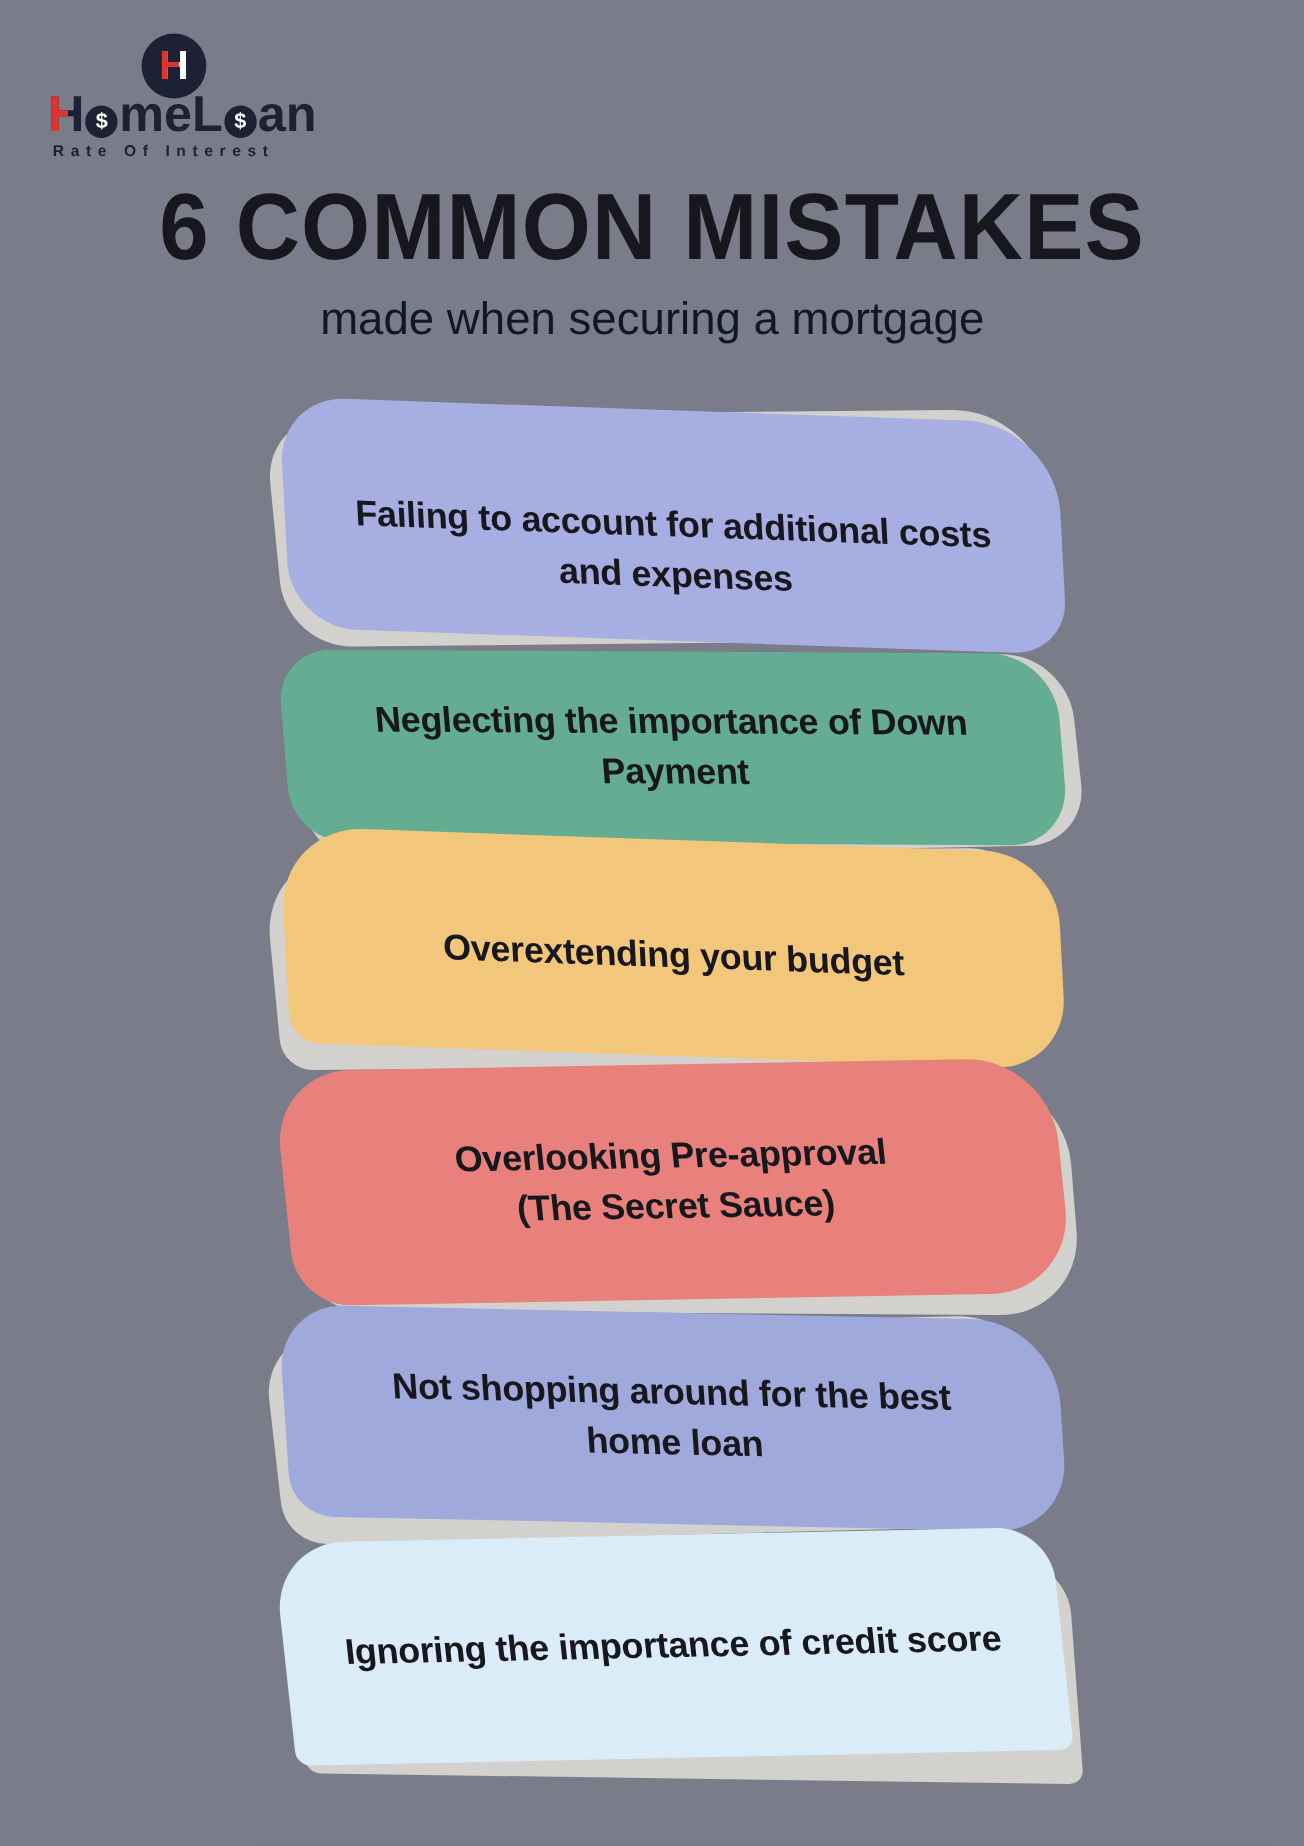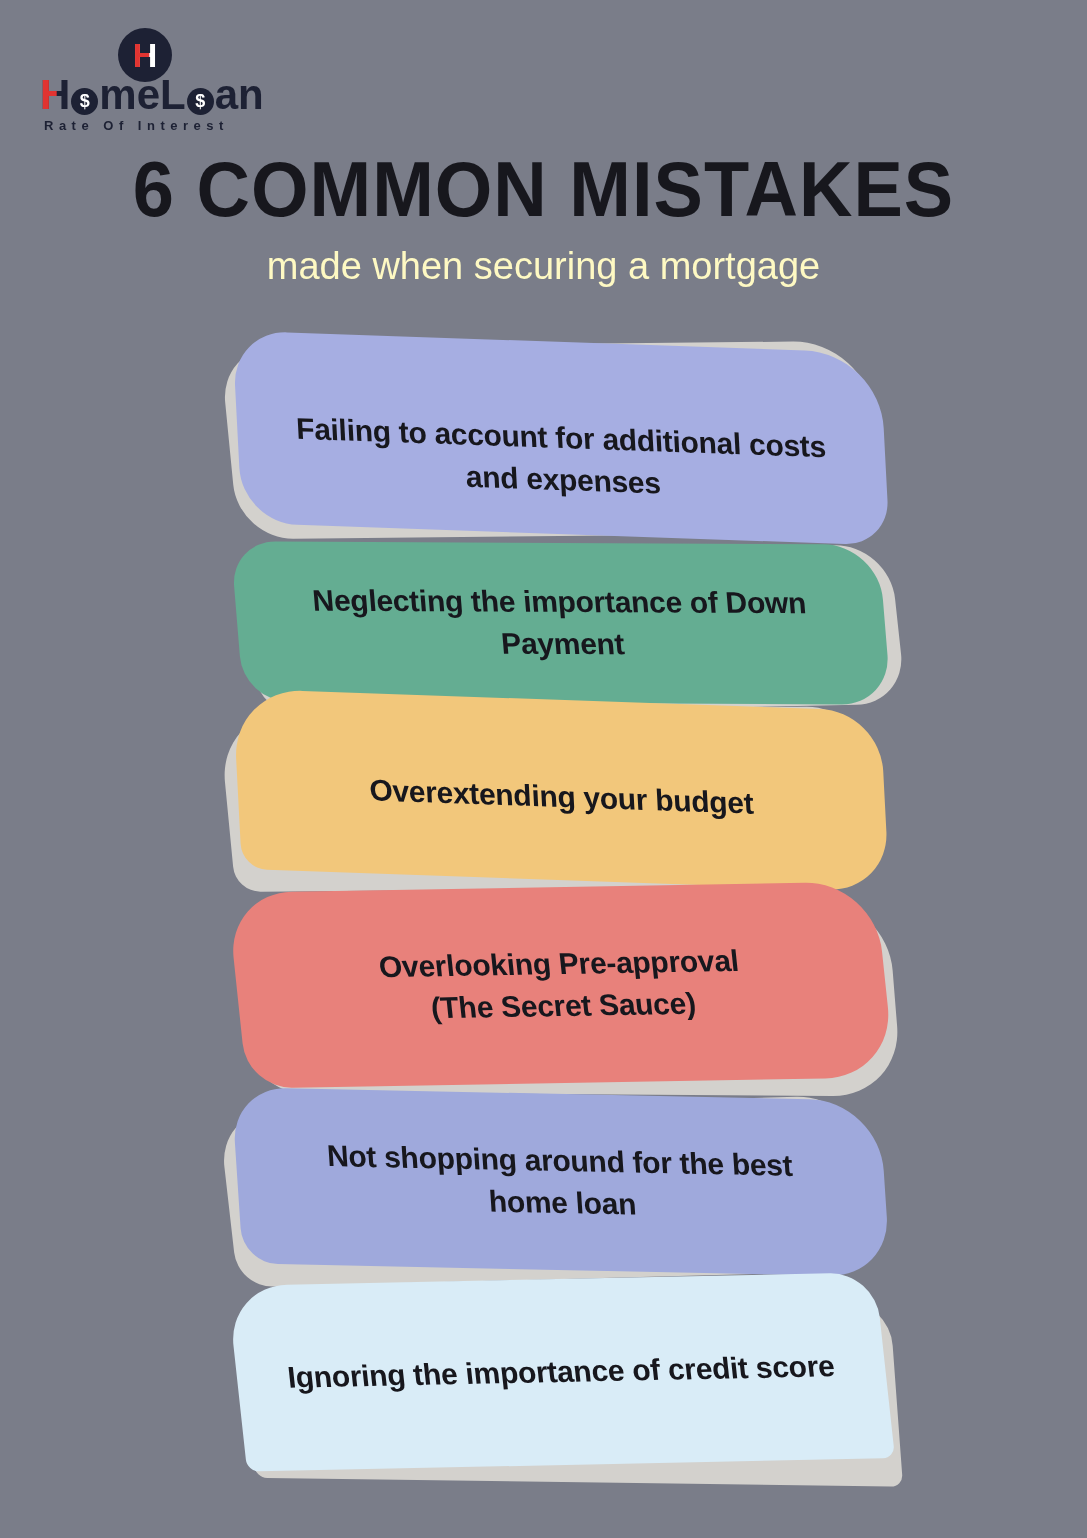--- a/index.html
+++ b/index.html
@@ -37,21 +37,21 @@
   }
   
   .title{
     position:absolute; top:146px; left:0; width:100%;
     text-align:center; color:var(--text,#17171d);
     font-size:74px; font-weight:700; letter-spacing:1px;
     transform:scaleY(1.06); margin:0;
   }
   .subtitle{
     position:absolute; top:245px; left:0; width:100%;
-    text-align:center; color:#fef9c3;
+    text-align:center; color:#0f172a;
     font-size:38px; font-weight:400; margin:0;
   }
   
   .card, .backing{ position:absolute; left:237px; width:648px; }
   .backing{ background:var(--card-shadow,#d3d1cd); }
   .card{
     background:var(--card-color,#ccc);
     display:flex; flex-direction:column; justify-content:center; align-items:center;
     text-align:center; box-sizing:border-box; padding:0 34px;
   }

